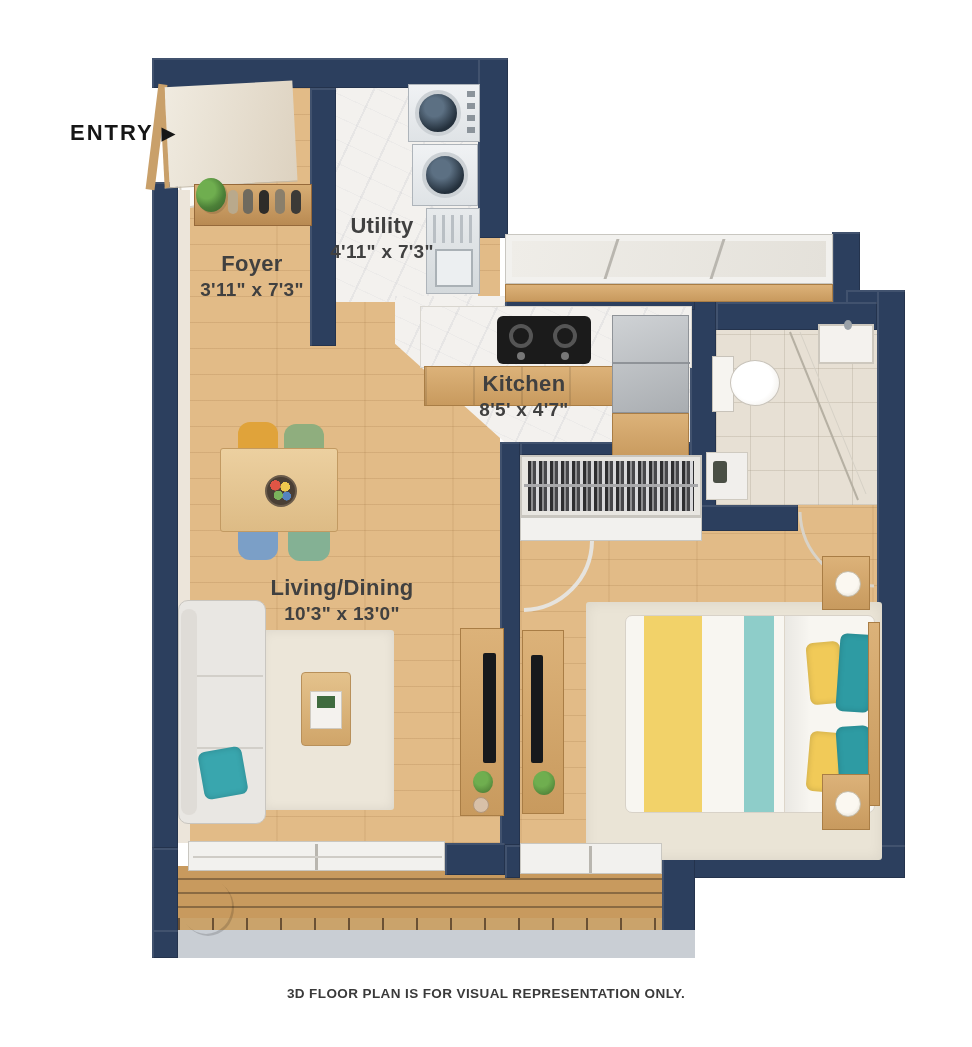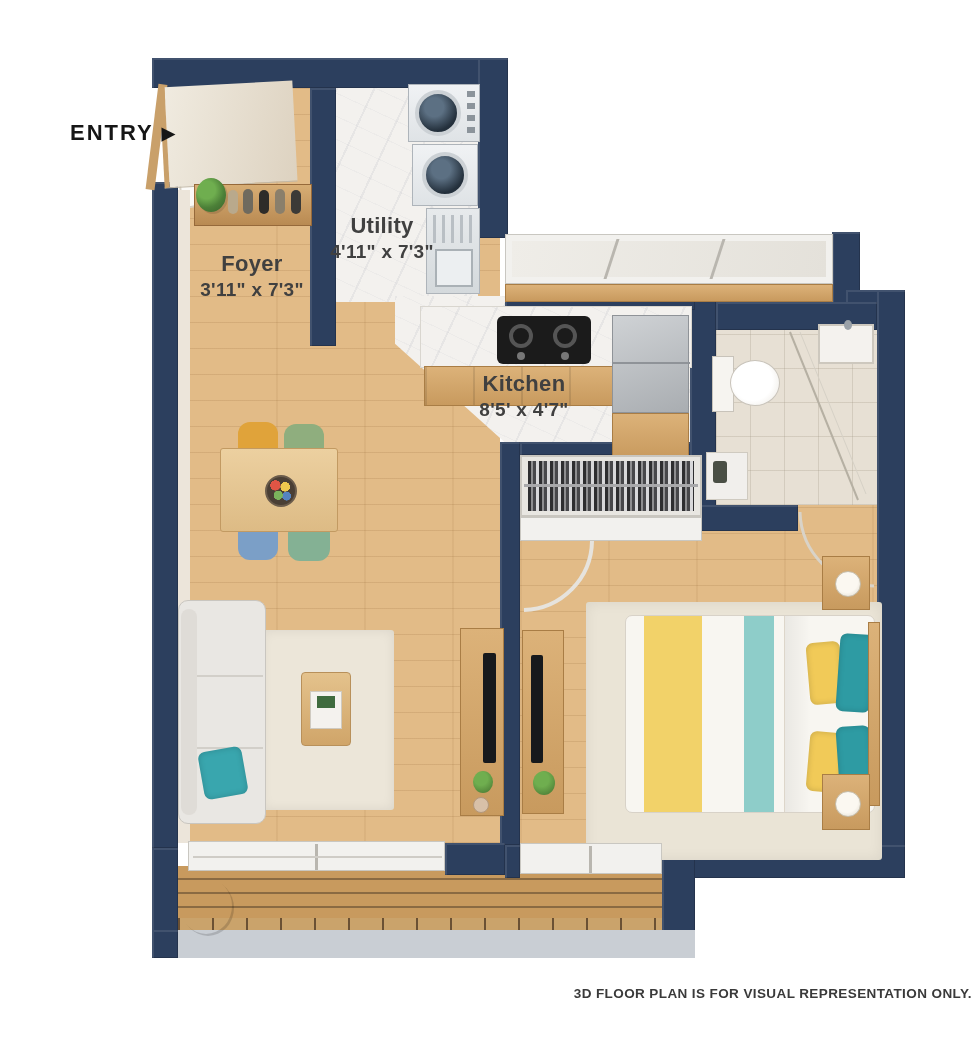--- a/index.html
+++ b/index.html
@@ -20,21 +20,21 @@
       repeating-linear-gradient(90deg, rgba(160,150,132,.28) 0 1px, rgba(0,0,0,0) 1px 34px),
       #e7e0d4;}
   .deck{position:absolute;background:
       repeating-linear-gradient(180deg, #c89a5e 0 12px, #8a6a42 12px 14px);}
   .cream{position:absolute;background:#ece5da;}
   .room-label{position:absolute;transform:translateX(-50%);text-align:center;color:#404040;line-height:1.25;white-space:nowrap;}
   .room-name{font-size:22px;font-weight:700;letter-spacing:.3px;}
   .room-dims{font-size:19px;font-weight:700;letter-spacing:.3px;}
   .entry-label{position:absolute;left:70px;top:120px;font-size:22px;font-weight:800;letter-spacing:2px;color:#161616;display:flex;align-items:center;gap:8px;}
   .entry-arrow{font-size:17px;letter-spacing:0;}
-  .disclaimer{position:absolute;left:0;right:0;top:986px;text-align:right;font-size:13.5px;font-weight:700;color:#3a3a3a;letter-spacing:.4px;}
+  .disclaimer{position:absolute;left:0;right:0;top:986px;text-align:center;font-size:13.5px;font-weight:700;color:#3a3a3a;letter-spacing:.4px;}
   .white-door{position:absolute;background:#f2f1ee;border:1px solid #c9c7c1;box-sizing:border-box;}
   .glass-pane{position:absolute;background:#eceae5;}
   .appliance{position:absolute;background:linear-gradient(180deg,#f0f2f4,#dfe3e6);border:1px solid #aeb4ba;box-sizing:border-box;}
   .drum{position:absolute;border-radius:50%;background:radial-gradient(circle at 40% 35%, #5c7083 0 28%, #24303c 70%);border:4px solid #ccd1d5;box-sizing:border-box;}
   .woodf{position:absolute;background:linear-gradient(180deg,#dcb279,#c89a5e);border:1px solid #a97d45;box-sizing:border-box;}
   .lamp{position:absolute;border-radius:50%;background:radial-gradient(circle at 45% 40%, #fbf8f1 0 55%, #ddd6c8 100%);border:1px solid #c5bead;box-sizing:border-box;}
   .pillow{position:absolute;border-radius:7px;box-shadow:inset 0 0 6px rgba(0,0,0,.18);}
   svg.overlay{position:absolute;left:0;top:0;pointer-events:none;}
 </style>
 </head>
@@ -209,16 +209,20 @@
     <div class="room-dims">3'11" x 7'3"</div>
   </div>
   <div class="room-label" style="left:382px;top:212px;">
     <div class="room-name">Utility</div>
     <div class="room-dims">4'11" x 7'3"</div>
   </div>
   <div class="room-label" style="left:524px;top:370px;">
     <div class="room-name">Kitchen</div>
     <div class="room-dims">8'5' x 4'7"</div>
   </div>
+  <div class="room-label" style="left:342px;top:574px;">
+    <div class="room-name">Living/Dining</div>
+    <div class="room-dims">10'3" x 13'0"</div>
+  </div>
 
   <div class="disclaimer">3D FLOOR PLAN IS FOR VISUAL REPRESENTATION ONLY.</div>
 
 </div>
 
 </body></html>

